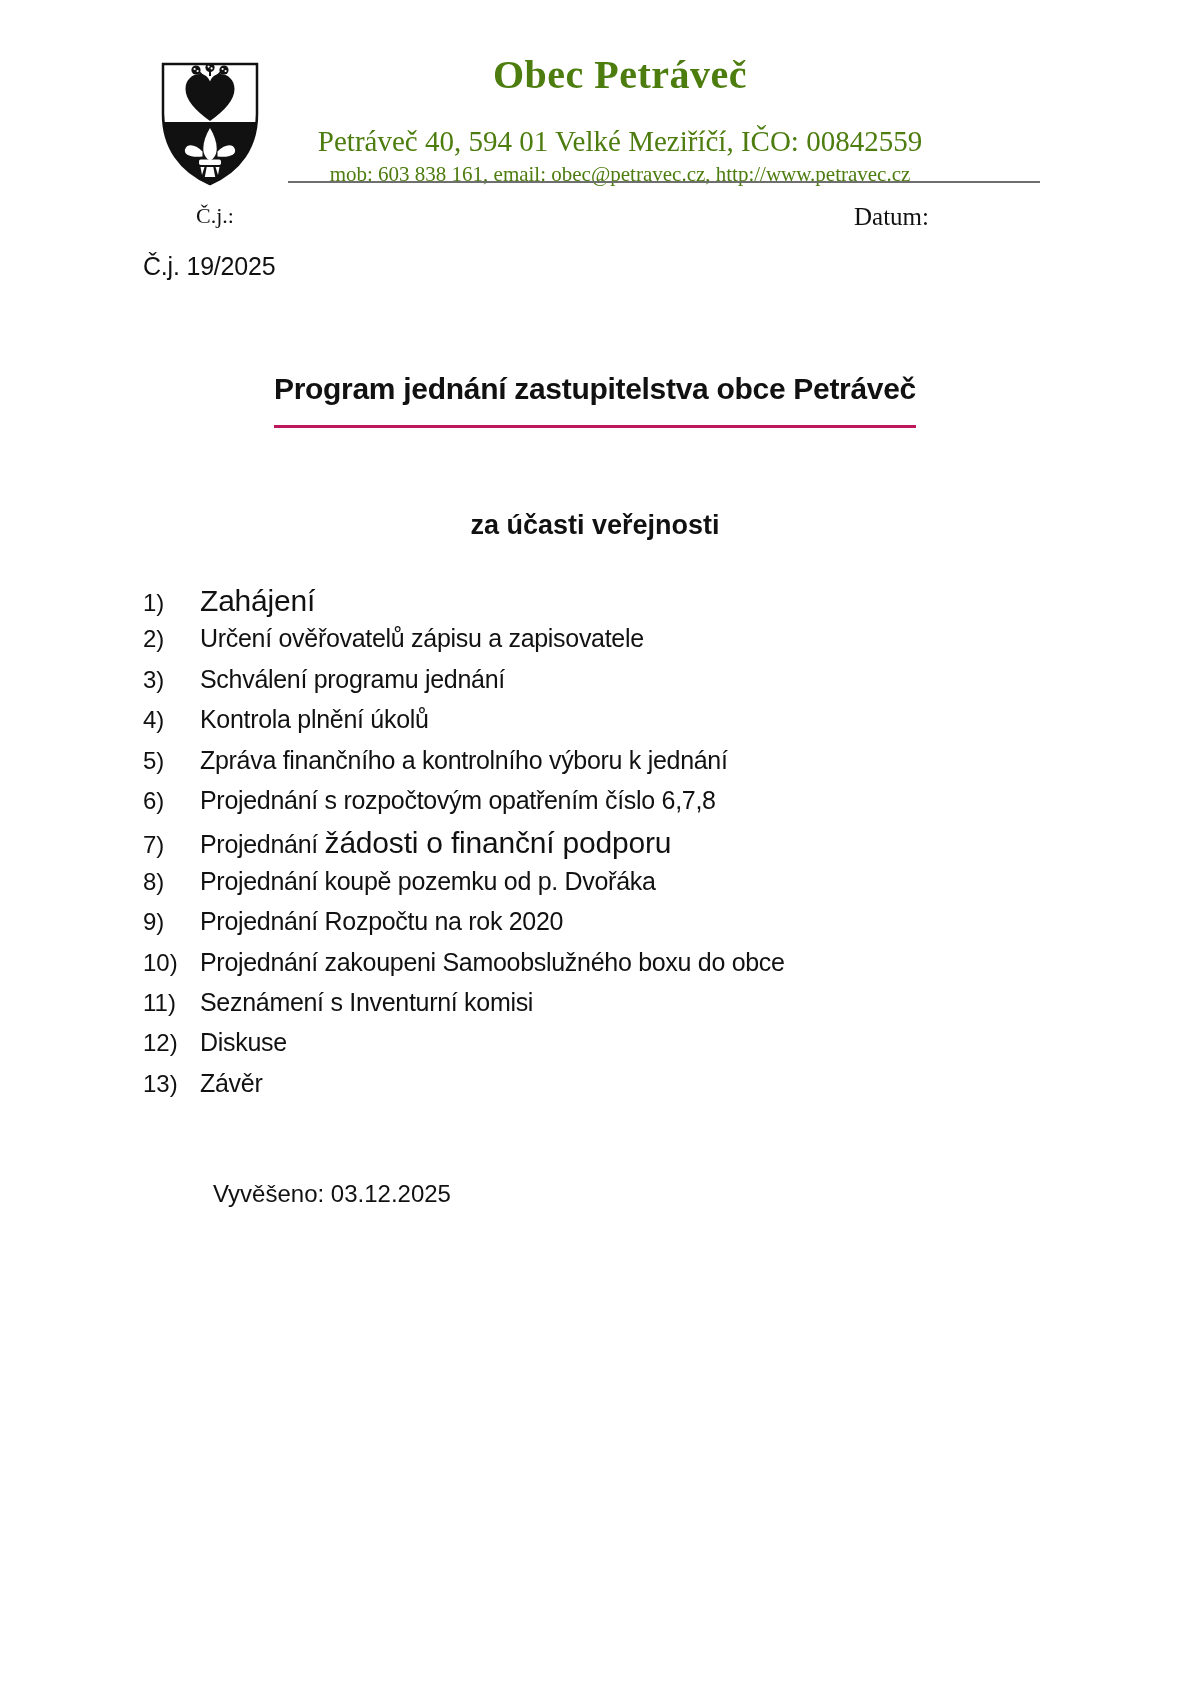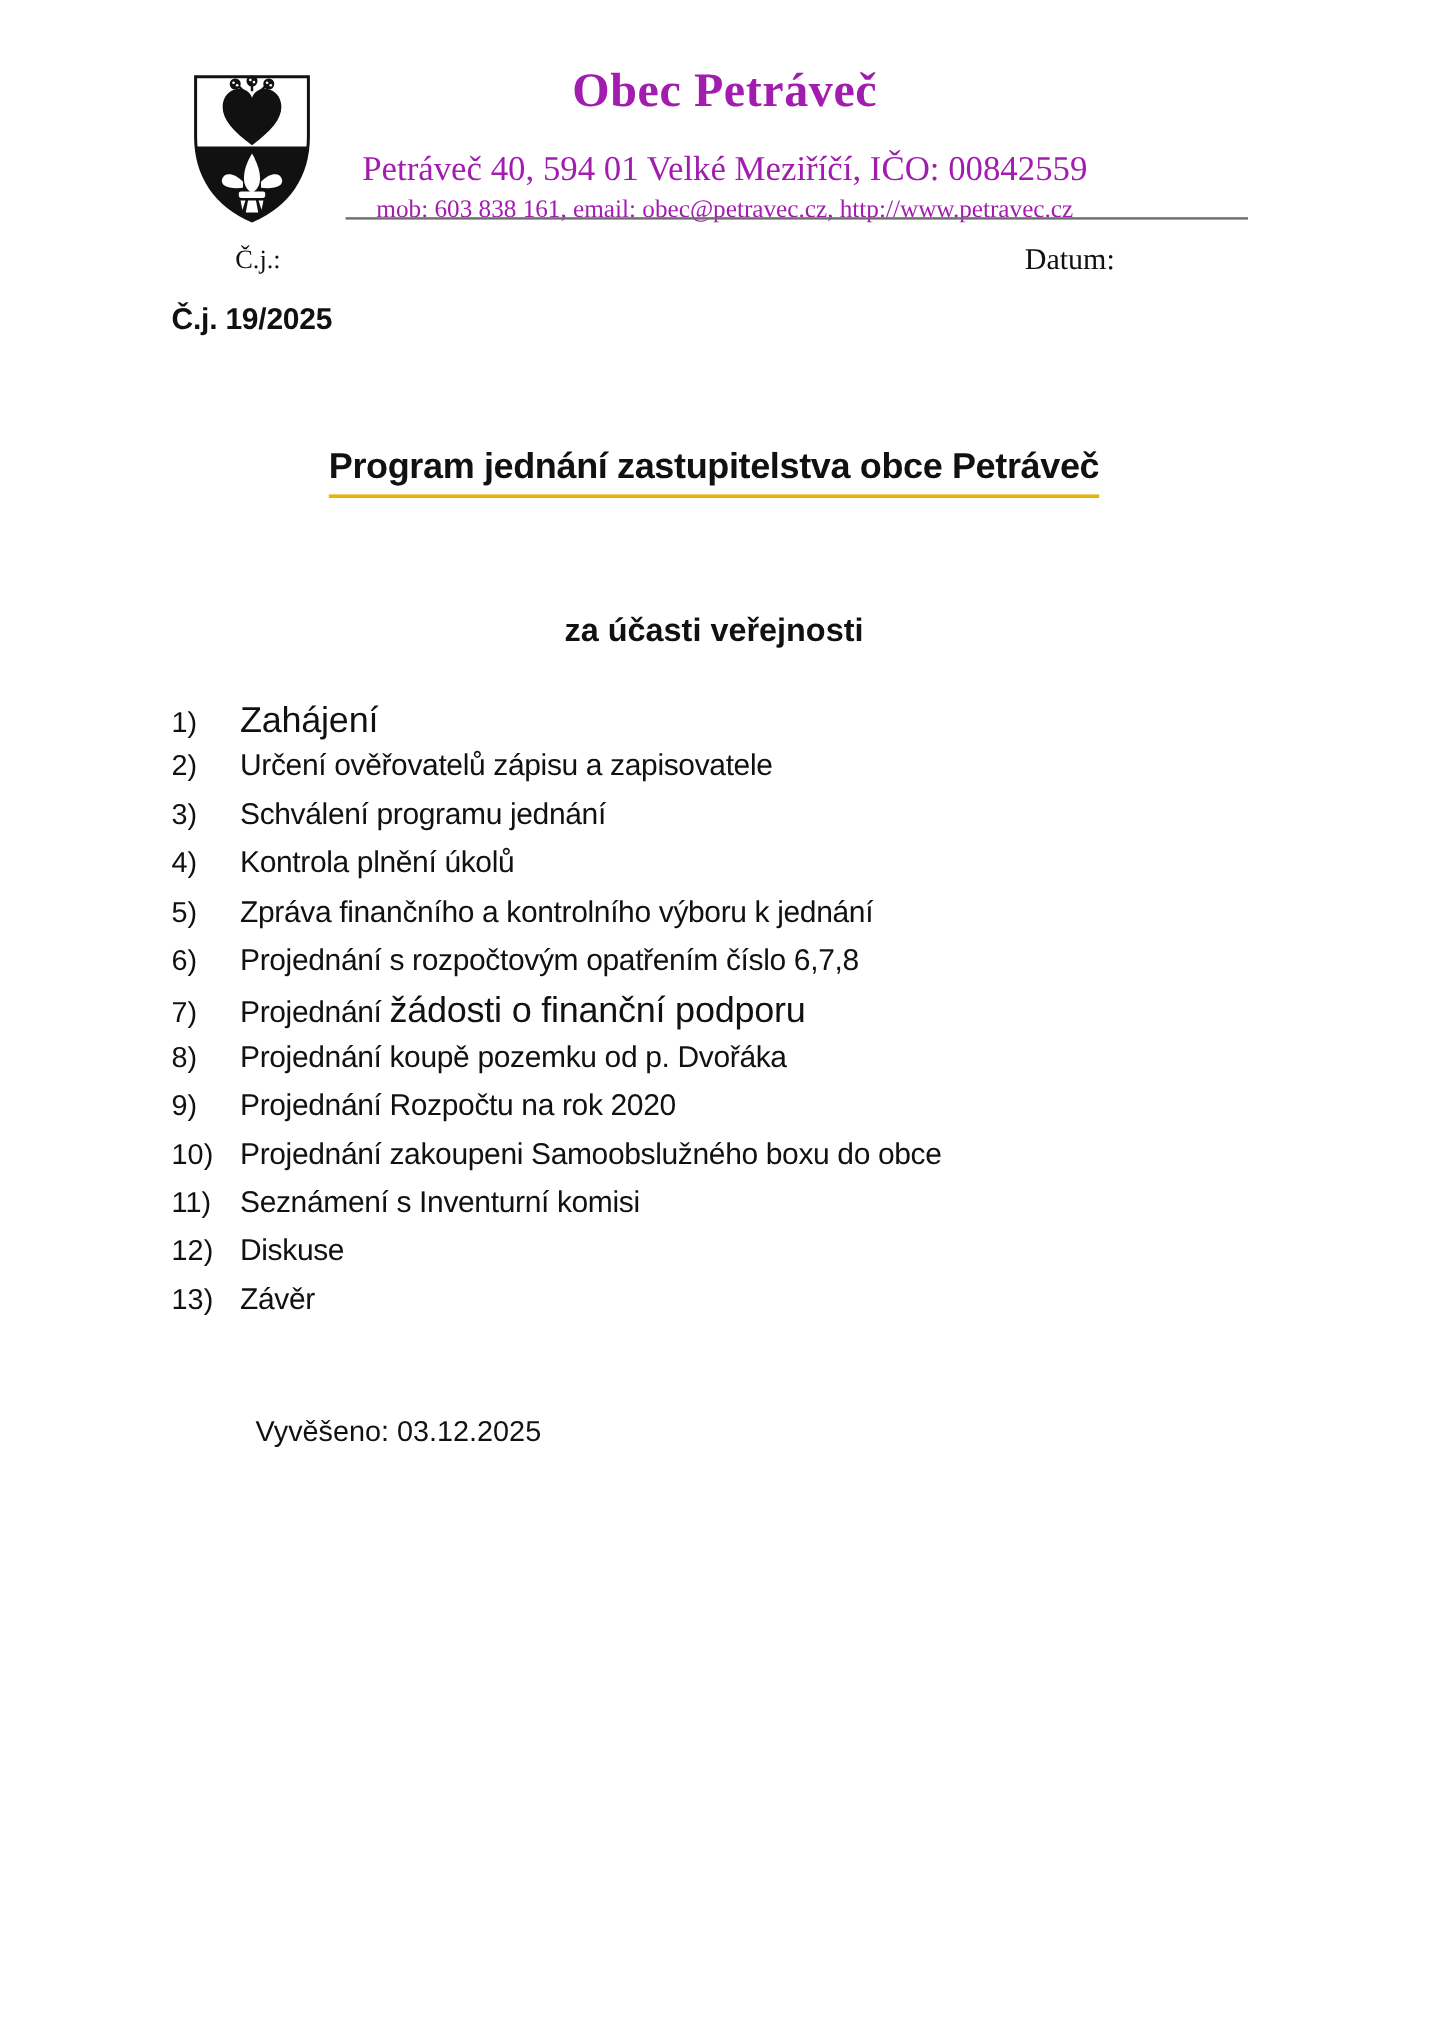--- a/index.html
+++ b/index.html
@@ -7,36 +7,36 @@
     position:relative;
     width:1191px;height:1684px;
     background:#ffffff;
     color:#111111;
     font-family:"Liberation Sans", sans-serif;
     overflow:hidden;
   }
   
   .coa{position:absolute;left:158px;top:60px;width:104px;height:128px;}
   .letterhead{
-    position:absolute;left:264px;top:50px;width:680px;
+    position:absolute;left:280px;top:50px;width:680px;
     text-align:center;
     font-family:"Liberation Serif", serif;
-    color:#a21caf;
+    color:#4d7c0f;
   }
   .org-name{font-size:40px;font-weight:bold;line-height:50px;letter-spacing:0.5px;}
   .org-address{font-size:29px;line-height:38px;margin-top:22px;}
   .org-contact{font-size:21px;line-height:29px;}
   .header-rule{position:absolute;left:288px;top:181px;width:752px;height:2px;background:#6e6e6e;}
   .ref-label{position:absolute;left:160px;top:203px;font-family:"Liberation Serif",serif;font-size:22px;margin-left:36px;}
   .date-label{position:absolute;left:854px;top:203px;font-family:"Liberation Serif",serif;font-size:25px;}
-  .ref-number{position:absolute;left:143px;top:252px;font-size:25px;font-weight:bold;letter-spacing:-0.2px;text-align:right;}
+  .ref-number{position:absolute;left:143px;top:252px;font-size:25px;font-weight:normal;letter-spacing:-0.2px;text-align:right;}
   
   .title-line{position:absolute;left:142px;top:372px;width:906px;text-align:center;
     font-size:30px;font-weight:bold;letter-spacing:-0.3px;}
-  .title-line .u{border-bottom:3px solid #eab308;padding-bottom:7px;}
+  .title-line .u{border-bottom:3px solid #be185d;padding-bottom:20px;}
   .subtitle-date{position:absolute;left:142px;top:448px;width:906px;text-align:center;
     font-size:27px;font-weight:bold;}
   .subtitle-public{position:absolute;left:142px;top:510px;width:906px;text-align:center;
     font-size:27px;font-weight:bold;}
   
   .agenda{position:absolute;left:143px;top:584px;width:920px;}
   .row{display:flex;align-items:baseline;height:40.4px;}
   .num{flex:0 0 57px;font-size:24px;}
   .txt{font-size:25px;letter-spacing:-0.3px;white-space:nowrap;}
   .lg{font-size:30px;letter-spacing:-0.2px;}

